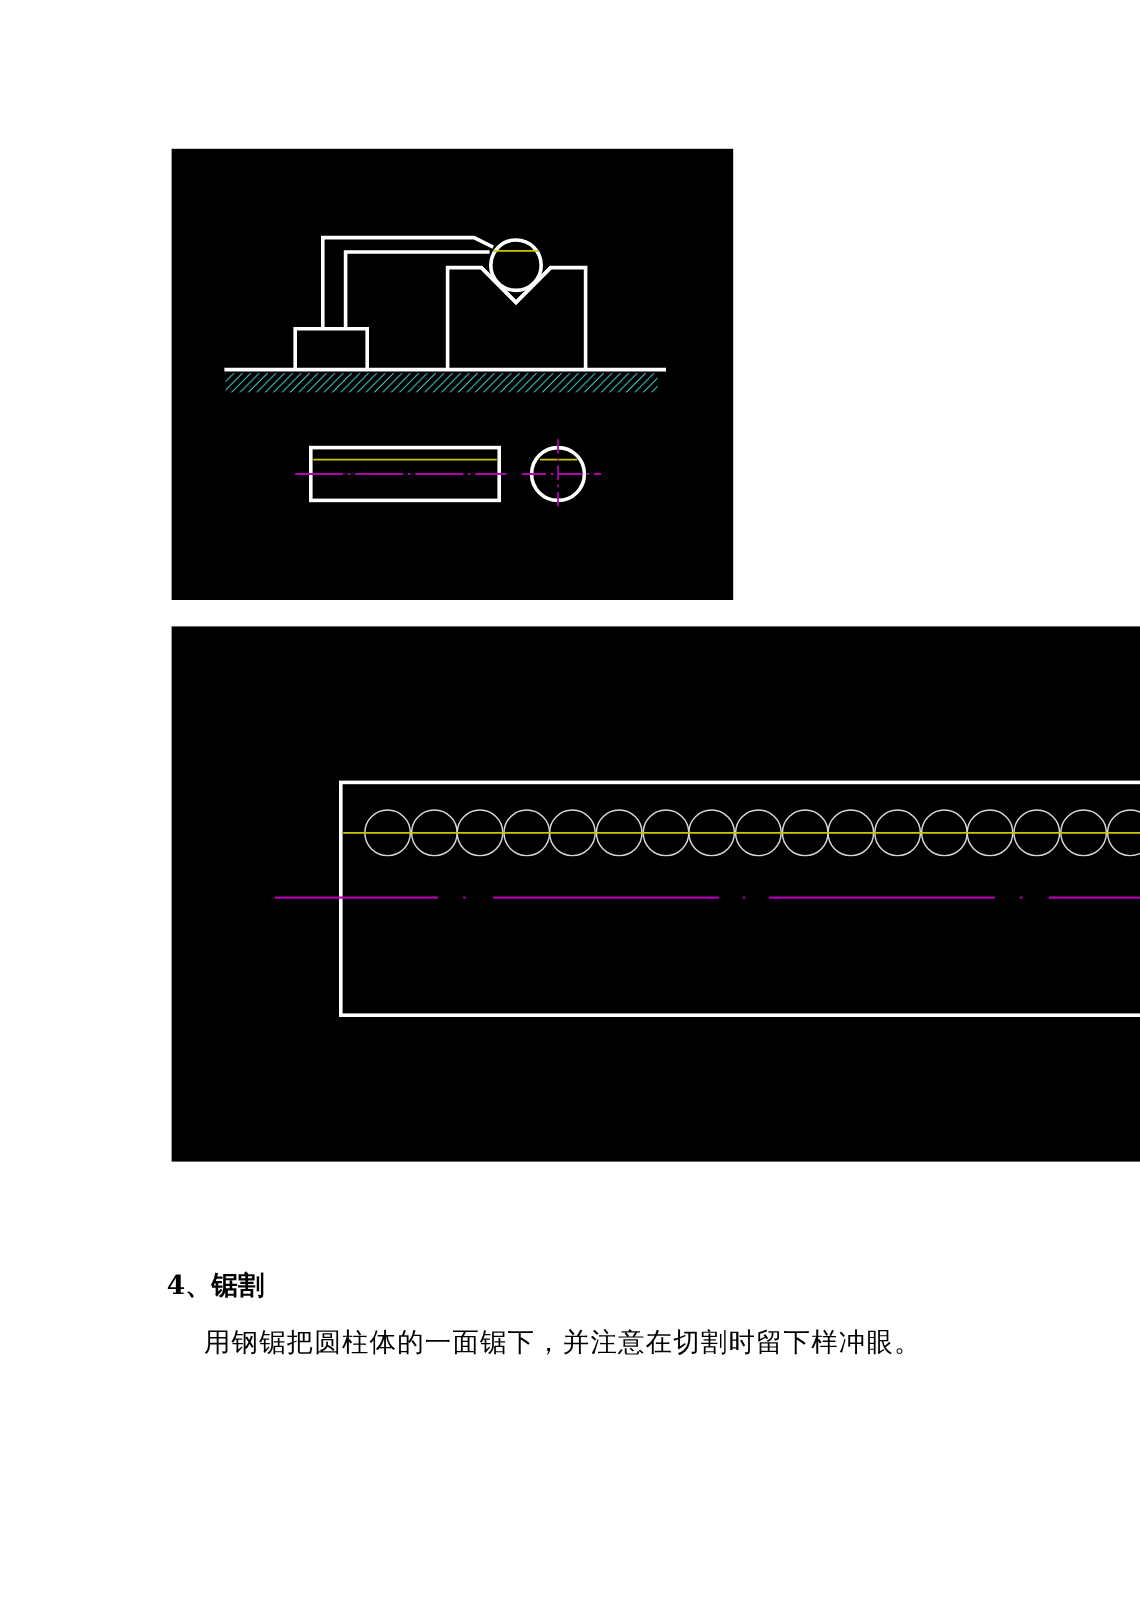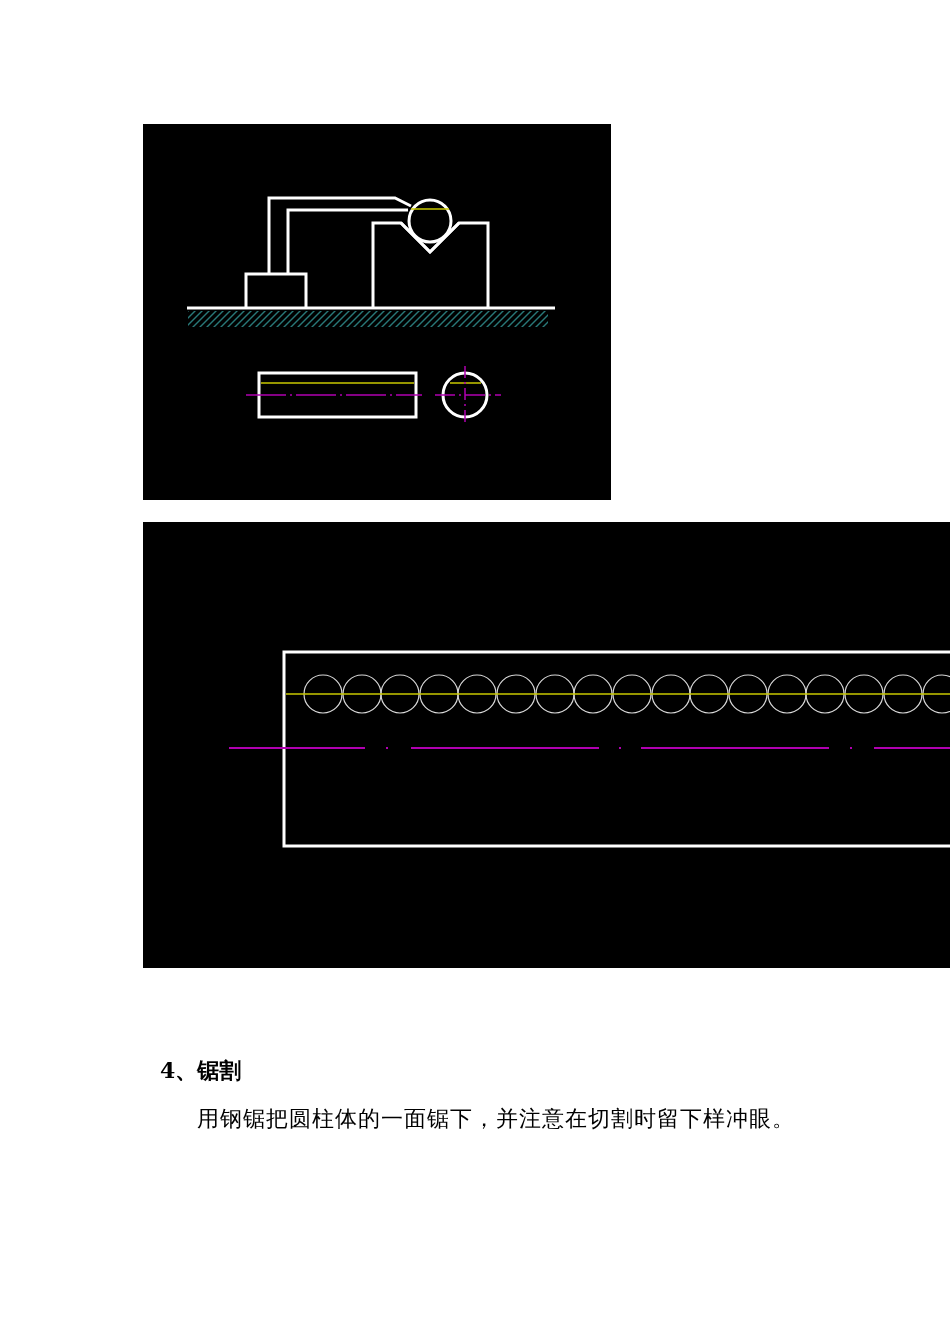--- a/index.html
+++ b/index.html
@@ -1,22 +1,22 @@
 <!DOCTYPE html>
 <html><head>
 <meta charset="utf-8">
 <style>
   html, body { margin: 0; padding: 0; background: #ffffff; }
   body { width: 950px; height: 1344px; position: relative; overflow: hidden; font-family: "DejaVu Serif", "Liberation Serif", serif; color: #000; }
   .fig { position: absolute; background: #000; overflow: hidden; }
   #fig1 { left: 143px; top: 124px; width: 468px; height: 376px; }
   #fig2 { left: 143px; top: 522px; width: 807px; height: 446px; }
   svg { display: block; }
-  .heading { position: absolute; left: 160px; top: 1056px; font-size: 22px; font-weight: bold; letter-spacing: 0; }
-  .para { position: absolute; left: 170px; top: 1104px; font-size: 22px; letter-spacing: 1px; margin-left: 27px; }
+  .heading { position: absolute; left: 139px; top: 1056px; font-size: 22px; font-weight: bold; letter-spacing: 0; }
+  .para { position: absolute; left: 170px; top: 1104px; font-size: 22px; letter-spacing: 1px; }
 </style>
 </head>
 <body>
 
 <div class="fig" id="fig1">
   <svg width="468" height="376" viewBox="0 0 468 376">
     <defs>
       <pattern id="hatch" patternUnits="userSpaceOnUse" width="7" height="16" patternTransform="skewX(-45)">
         <line x1="1" y1="0" x2="1" y2="16" stroke="#3fb8b8" stroke-width="1.3"></line>
       </pattern>

